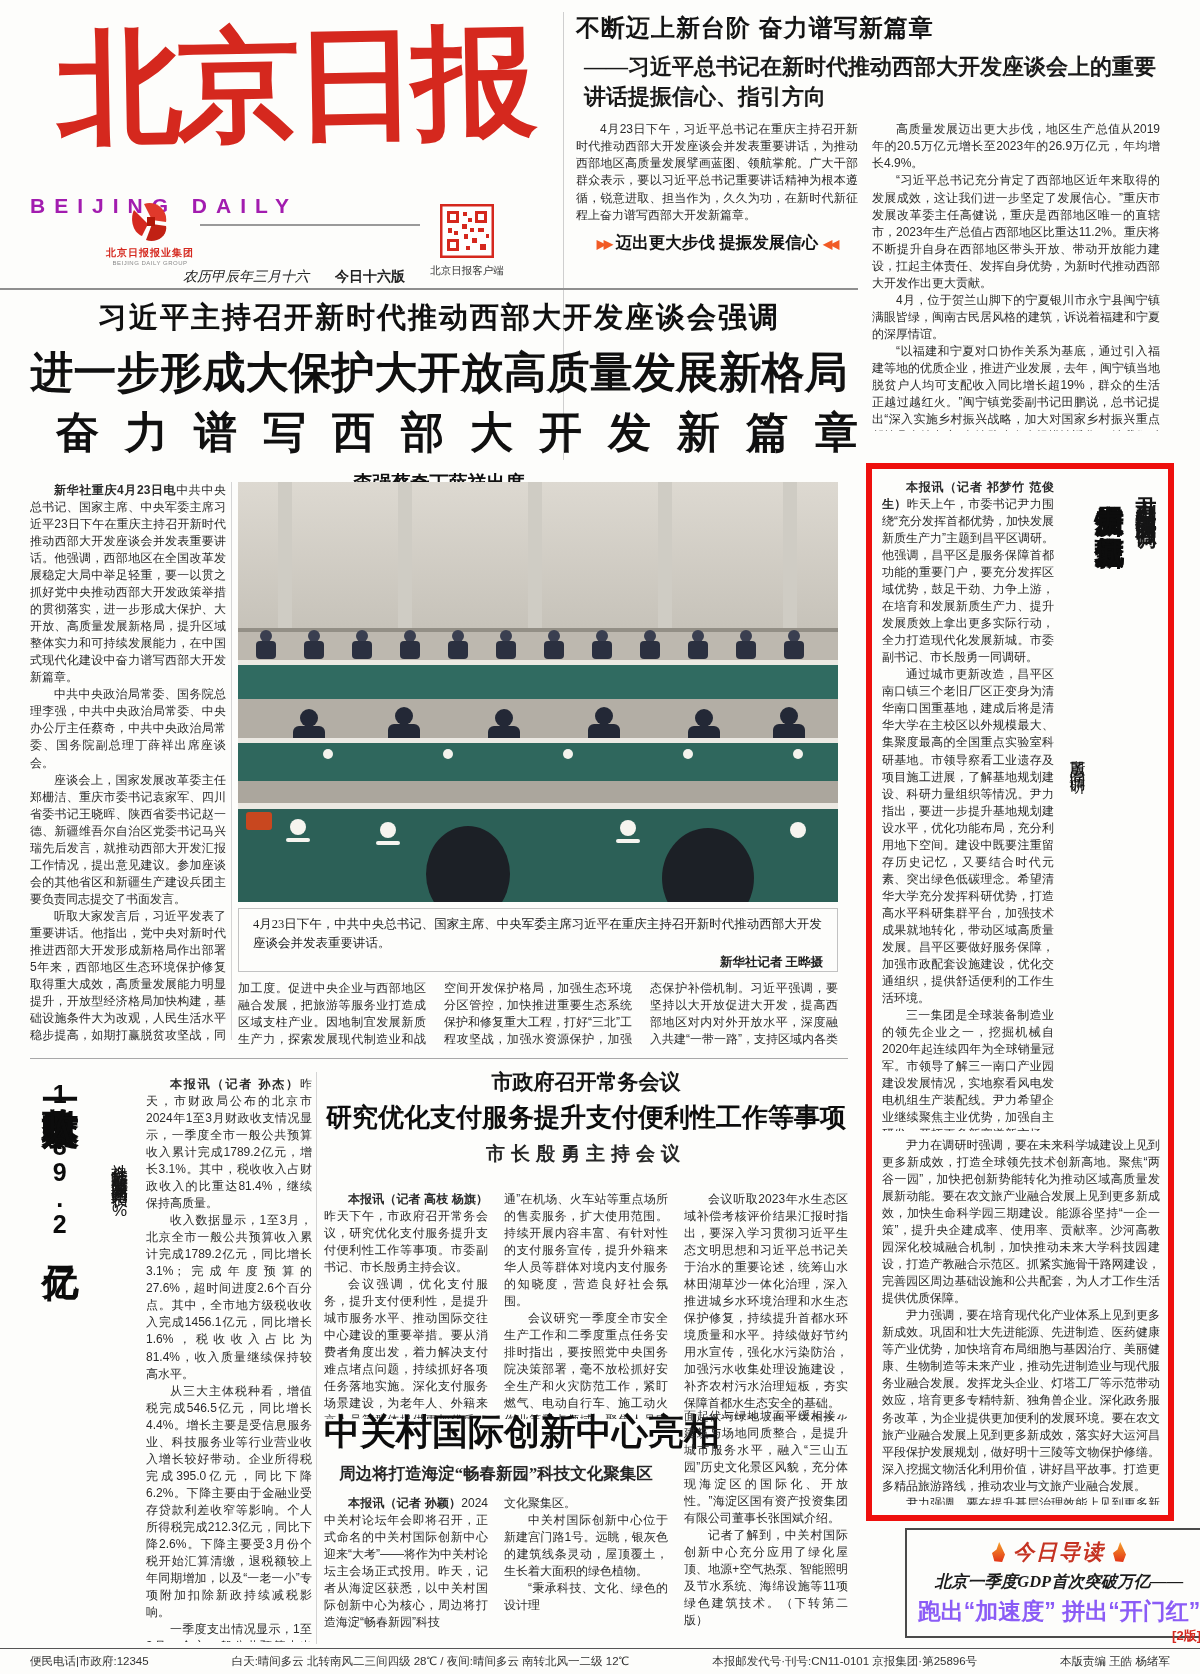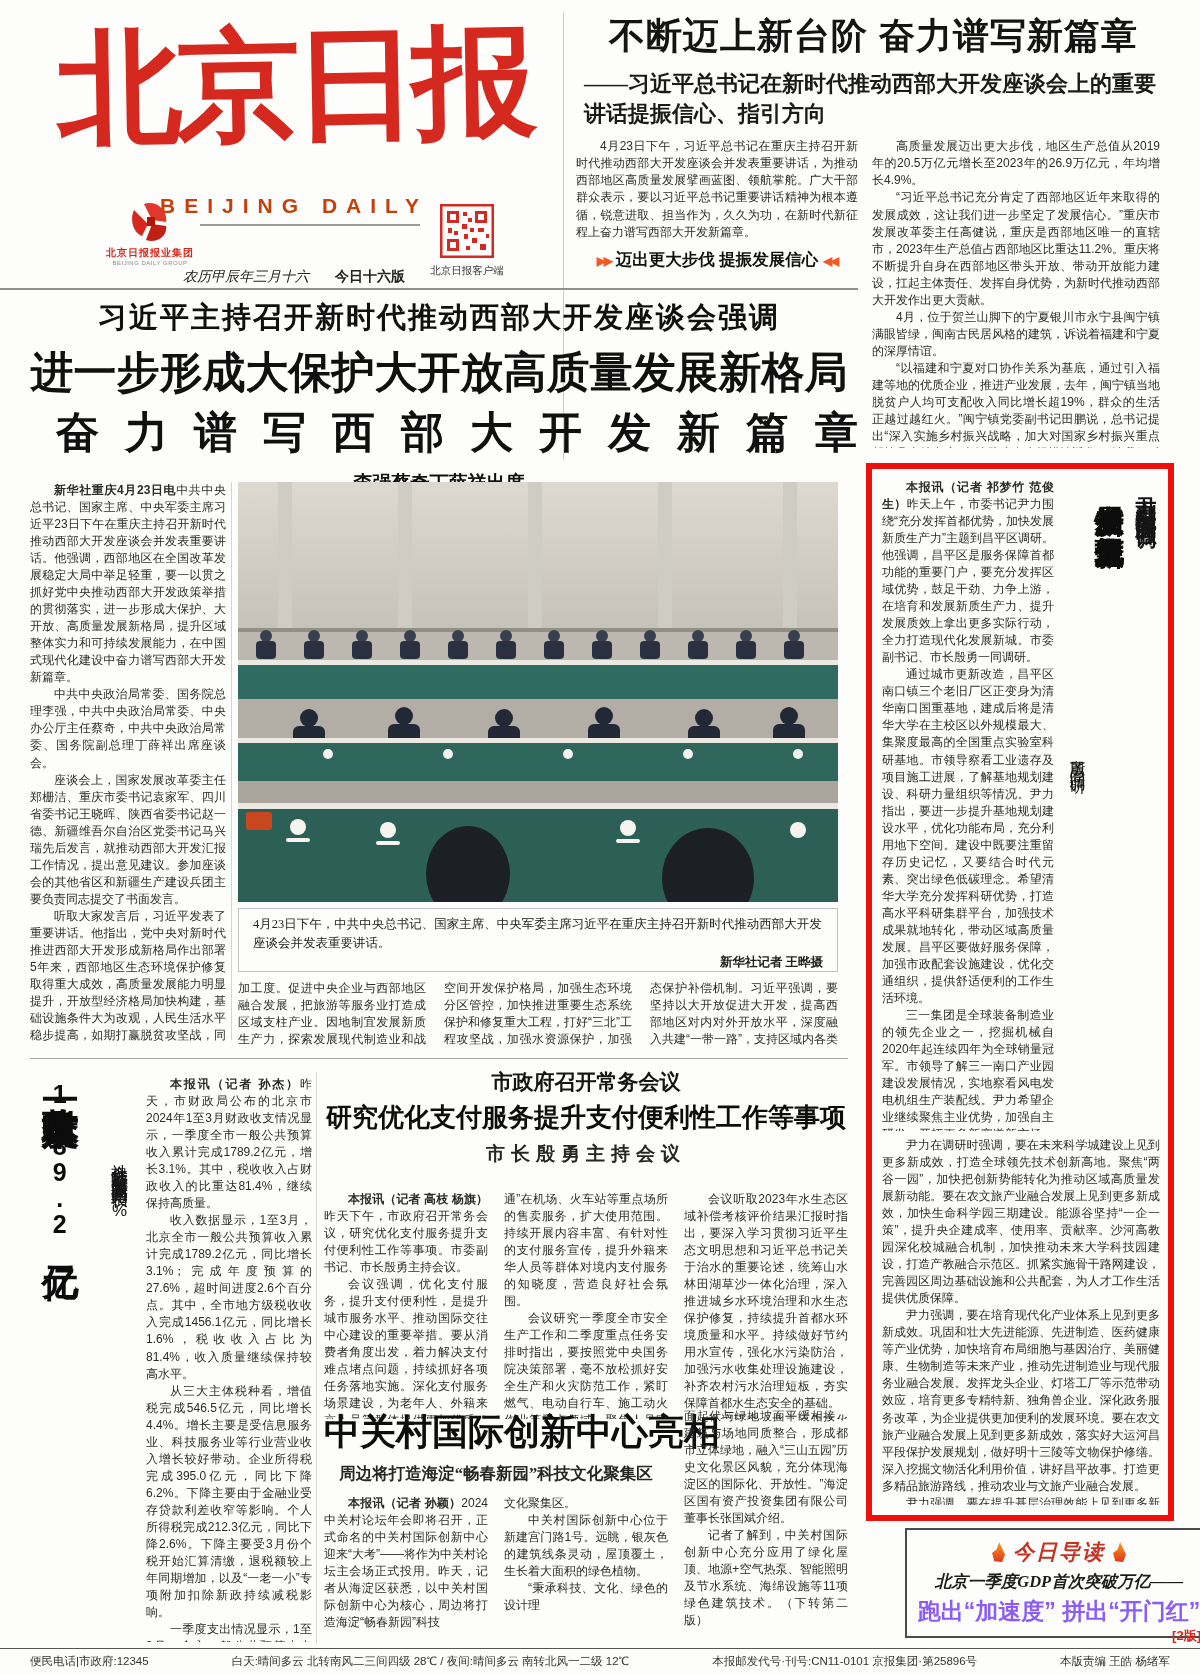--- a/index.html
+++ b/index.html
@@ -12,37 +12,37 @@
   .pi { text-indent:2em; text-align:justify; }
   .body-txt { font-size:12px; line-height:1.42; color:#2b2b2b; text-align:justify; }
   .body-txt p { margin:0; }
   .clip { overflow:hidden; }
 
   
   .masthead { position:absolute; left:30px; top:6px; width:528px; height:278px; }
   .brand { position:absolute; left:0; top:-18px; width:100%; text-align:center;
            font-family:"Liberation Serif", serif; font-weight:700; font-size:122px; line-height:1.6;
            color:#d5281e; letter-spacing:-6px; transform:scaleX(1.02) rotate(-1deg); white-space:nowrap; }
-  .brand-en { position:absolute; left:0; top:188px; width:100%; text-align:center;
-              color:#c2410c; font-size:21px; font-weight:700; letter-spacing:9px; }
+  .brand-en { position:absolute; left:0; top:188px; width:100%; 
+              color:#a21caf; font-size:21px; font-weight:700; letter-spacing:9px; }
   .mast-rule { position:absolute; left:170px; top:218px; width:220px; border-top:2px solid #9a9a9a; }
   .date-row { position:absolute; left:0; top:224px; width:100%; text-align:center; font-weight:700; color:#111;
               font-size:21px; white-space:nowrap; }
   .date-row .big { font-size:36px; vertical-align:-4px; letter-spacing:0; }
   .lunar-row { position:absolute; left:0; top:262px; width:100%; text-align:center; font-size:14px; color:#222; }
   .lunar-row .lunar { font-family:"Liberation Serif", serif; font-style:italic; margin-right:26px; }
   .logo-blk { position:absolute; left:72px; top:196px; width:96px; text-align:center; }
   .logo-blk .cn { font-size:10px; color:#d5281e; font-weight:700; letter-spacing:1px; }
   .logo-blk .en { font-size:6px; color:#8a8a8a; letter-spacing:.5px; }
   .qr-blk { position:absolute; left:392px; top:198px; width:90px; text-align:center; }
   .qr-blk .cap { font-size:10.5px; color:#333; margin-top:2px; }
 
   
   .top-art { position:absolute; left:563px; top:12px; width:608px; height:448px; border-left:1px solid #cfcfcf; padding-left:12px; }
-  .ta-head { text-align:center; font-size:36px; font-weight:900; color:#141414; letter-spacing:1px; white-space:nowrap; }
+  .ta-head { font-size:24px; font-weight:900; color:#141414; letter-spacing:1px; white-space:nowrap; }
   .ta-sub { font-family:"Liberation Serif", serif; font-weight:700; font-size:22px; color:#1a1a1a;
             margin:8px 0 10px 8px; line-height:1.35; }
   .ta-cols { display:flex; gap:14px; }
   .ta-col1 { width:282px; height:132px; overflow:hidden; }
   .ta-col2 { width:288px; height:310px; overflow:hidden; }
   .crosshead { text-align:center; font-weight:900; font-size:16.5px; color:#111; margin:7px 0; white-space:nowrap; }
   .crosshead .arr { color:#f15a24; font-size:12px; letter-spacing:-2px; }
 
   
   .rule-mid { position:absolute; left:0; top:288px; width:858px; border-top:2px solid #8f8f8f; }
@@ -411,21 +411,21 @@
           <p class="pi"><strong>本报讯（记者 孙颖）</strong><span>2024中关村论坛年会即将召开，正式命名的中关村国际创新中心迎来“大考”——将作为中关村论坛主会场正式投用。昨天，记者从海淀区获悉，以中关村国际创新中心为核心，周边将打造海淀“畅春新园”科技</span></p>
         </div>
         <div>
           <p style="text-align:justify">文化聚集区。</p>
           <p class="pi">中关村国际创新中心位于新建宫门路1号。远眺，银灰色的建筑线条灵动，屋顶覆土，生长着大面积的绿色植物。</p>
           <p class="pi">“秉承科技、文化、绿色的设计理</p>
         </div>
       </div>
     </div>
     <div class="zgc-col3 body-txt">
-      <p style="text-align:justify">面起伏与绿地坡面平缓相接，建筑与场地同质整合，形成都市立体绿地，融入“三山五园”历史文化景区风貌，充分体现海淀区的国际化、开放性。”海淀区国有资产投资集团有限公司董事长张国斌介绍。</p>
+      <p style="text-align:justify">面起伏与绿地坡面平缓相接，建筑与场地同质整合，是提升城市服务水平，融入“三山五园”历史文化景区风貌，充分体现海淀区的国际化、开放性。”海淀区国有资产投资集团有限公司董事长张国斌介绍。</p>
       <p class="pi">记者了解到，中关村国际创新中心充分应用了绿化屋顶、地源+空气热泵、智能照明及节水系统、海绵设施等11项绿色建筑技术。（下转第二版）</p>
     </div>
   </div>
 
   <div class="daodu">
     <div class="dd-title">
       <span class="flame"></span>
       <span class="t">今日导读</span>
       <span class="flame"></span>
     </div>

